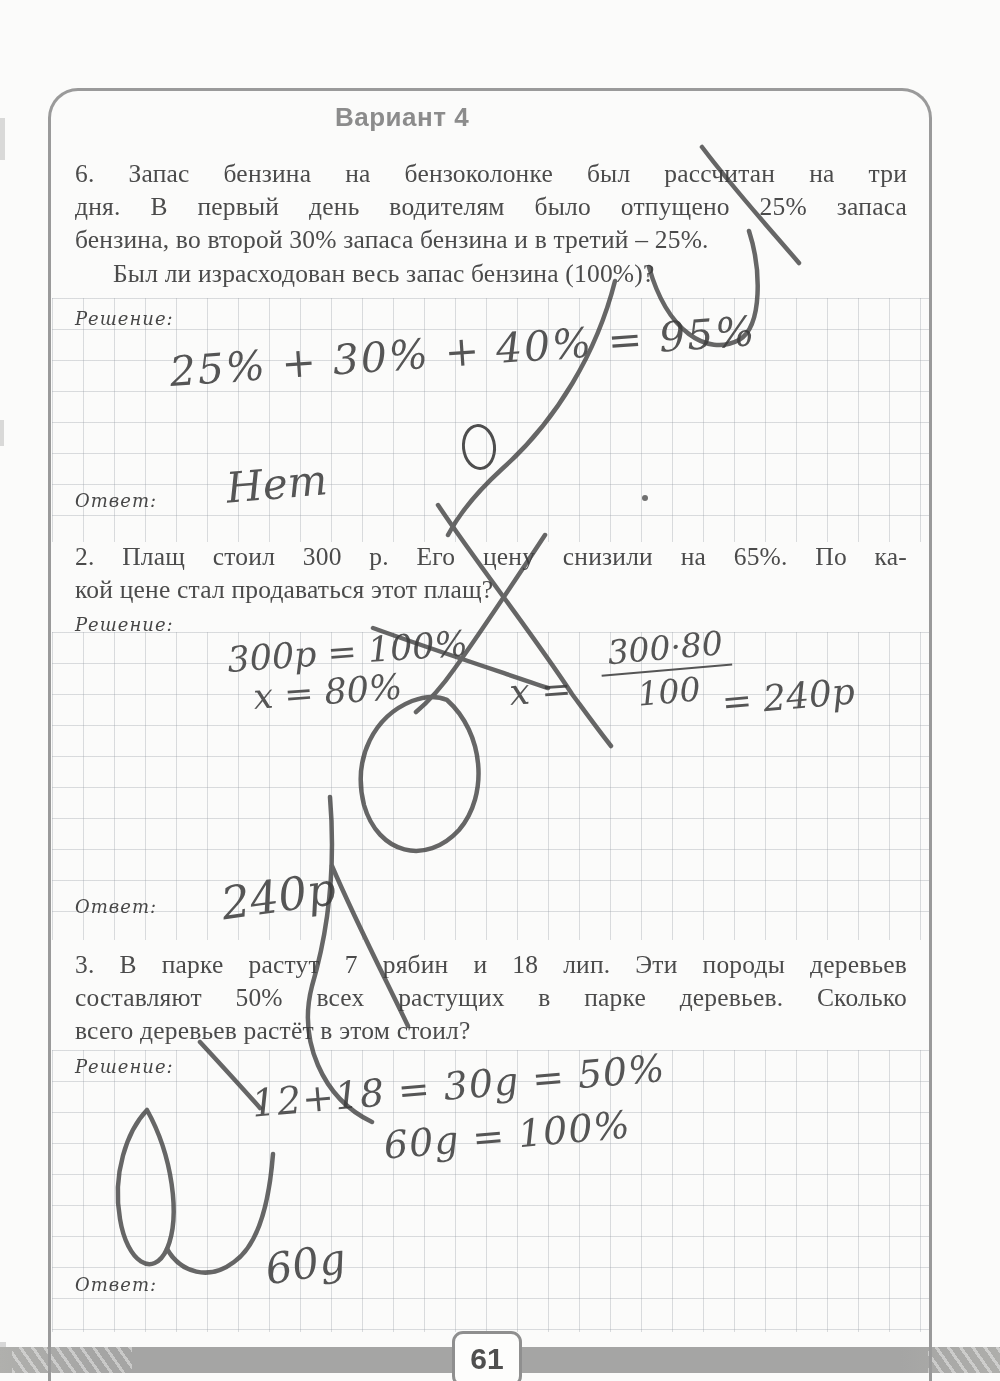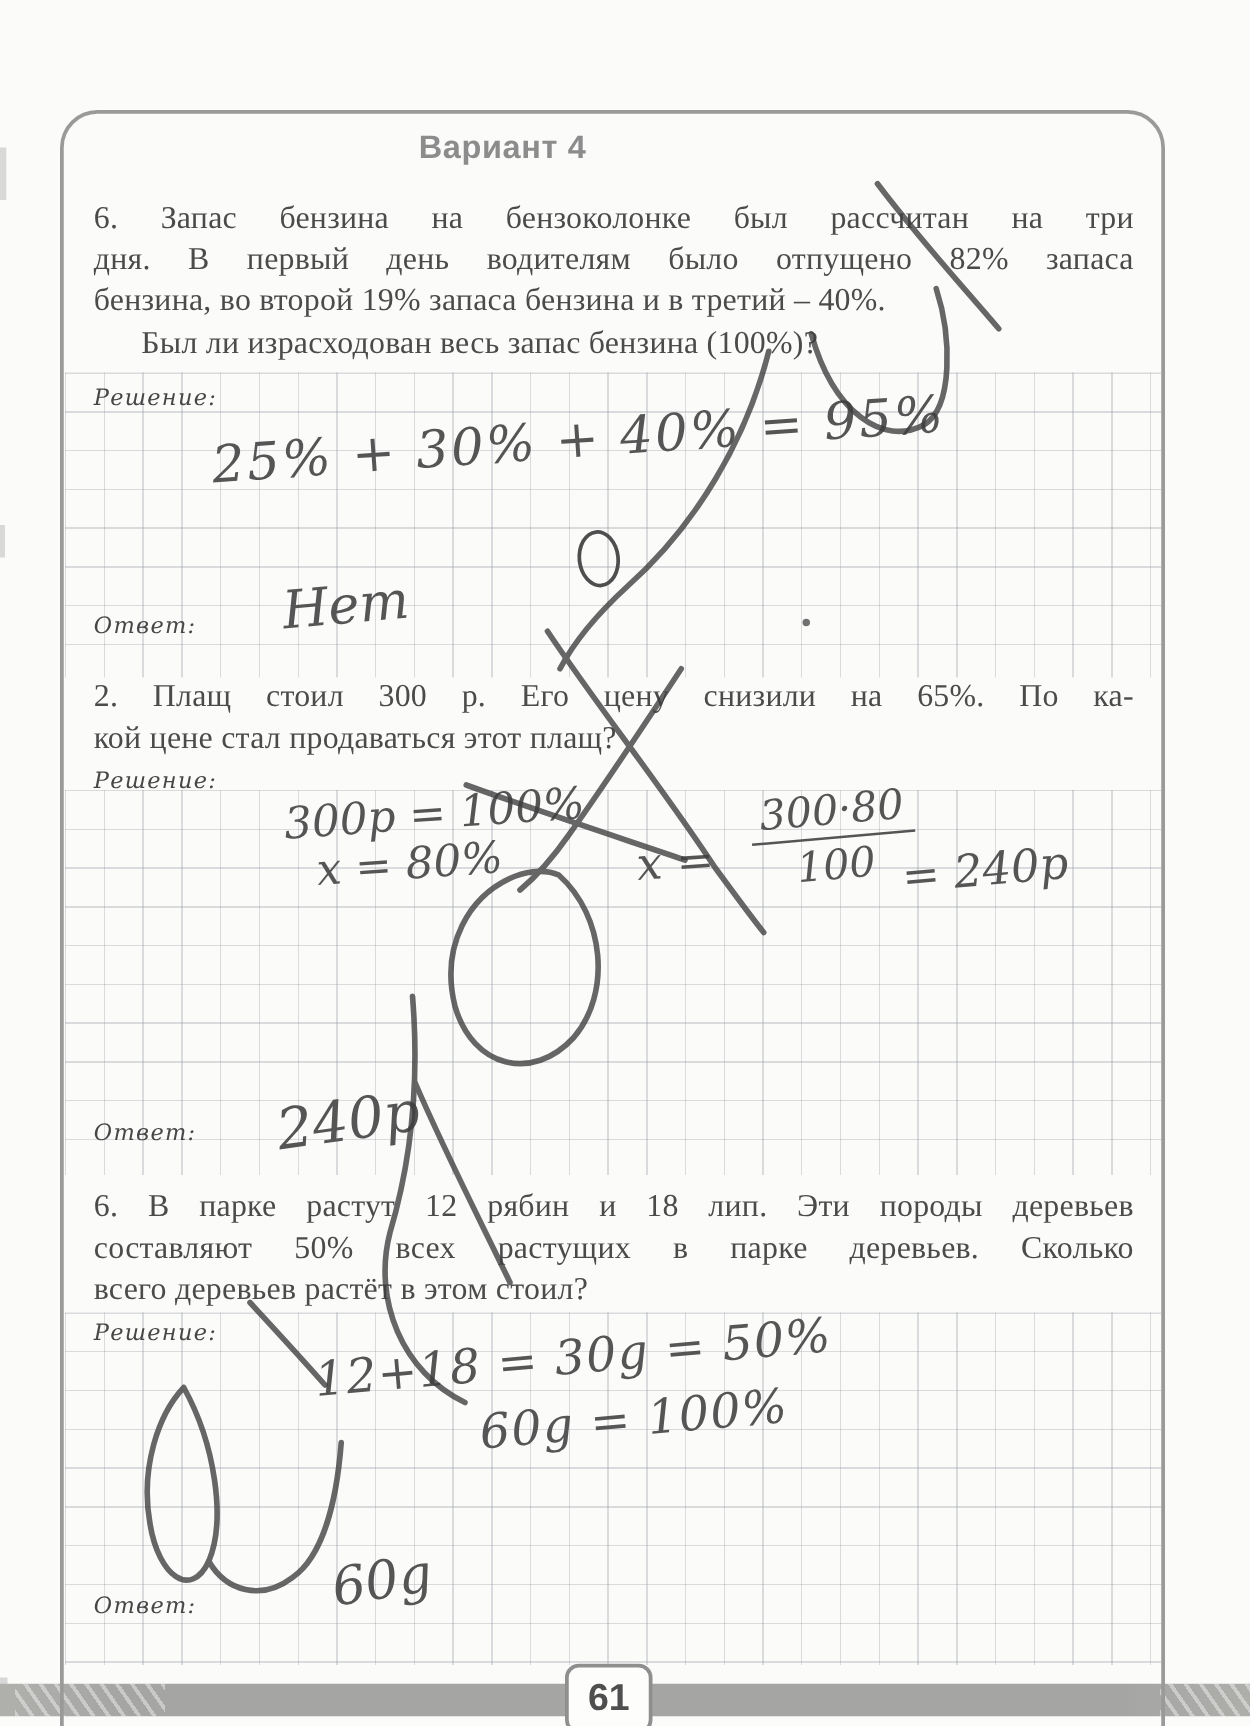--- a/index.html
+++ b/index.html
@@ -109,22 +109,22 @@
 <div class="edge-mark" id="edge3"></div>
 
 <div class="footer-bar"></div>
 <div class="hatch" id="hatch-l"></div>
 <div class="hatch" id="hatch-r"></div>
 
 <div class="frame"></div>
 <div class="page-title">Вариант 4</div>
 
 <div class="pline full" style="top:157px">6. Запас бензина на бензоколонке был рассчитан на три</div>
-<div class="pline full" style="top:190px;padding-left:0">дня. В первый день водителям было отпущено 82% запаса</div>
-<div class="pline" style="top:223px">бензина, во второй 19% запаса бензина и в третий – 40%.</div>
+<div class="pline full" style="top:190px;padding-left:0">дня. В первый день водителям было отпущено 25% запаса</div>
+<div class="pline" style="top:223px">бензина, во второй 30% запаса бензина и в третий – 25%.</div>
 <div class="pline indent" style="top:257px">Был ли израсходован весь запас бензина (100%)?</div>
 <div class="lbl" style="top:308px">Решение:</div>
 <div class="hw hw-sum">25% + 30% + 40% = 95%</div>
 <div class="hw-oh"></div>
 <div class="lbl" style="top:490px">Ответ:</div>
 <div class="hw hw-net">Нет</div>
 
 <div class="pline full" style="top:540px">2. Плащ стоил 300 р. Его цену снизили на 65%. По ка-</div>
 <div class="pline" style="top:573px">кой цене стал продаваться этот плащ?</div>
 <div class="lbl" style="top:614px">Решение:</div>
@@ -132,21 +132,21 @@
 <div class="hw hw-p2b">х = 80%</div>
 <div class="hw hw-p2x">х =</div>
 <div class="hw hw-frac">
   <div class="num">300·80</div>
   <div class="den">100</div>
 </div>
 <div class="hw hw-p2r">= 240р</div>
 <div class="lbl" style="top:896px">Ответ:</div>
 <div class="hw hw-ans2">240р</div>
 
-<div class="pline full" style="top:948px">6. В парке растут 12 рябин и 18 лип. Эти породы деревьев</div>
+<div class="pline full" style="top:948px">3. В парке растут 7 рябин и 18 лип. Эти породы деревьев</div>
 <div class="pline full" style="top:981px">составляют 50% всех растущих в парке деревьев. Сколько</div>
 <div class="pline" style="top:1014px">всего деревьев растёт в этом стоил?</div>
 <div class="lbl" style="top:1056px">Решение:</div>
 <div class="hw hw-p3a">12+18 = 30g = 50%</div>
 <div class="hw hw-p3b">60g = 100%</div>
 <div class="lbl" style="top:1274px">Ответ:</div>
 <div class="hw hw-ans3">60g</div>
 
 <div class="pagenum-box">
   <span>61</span>

